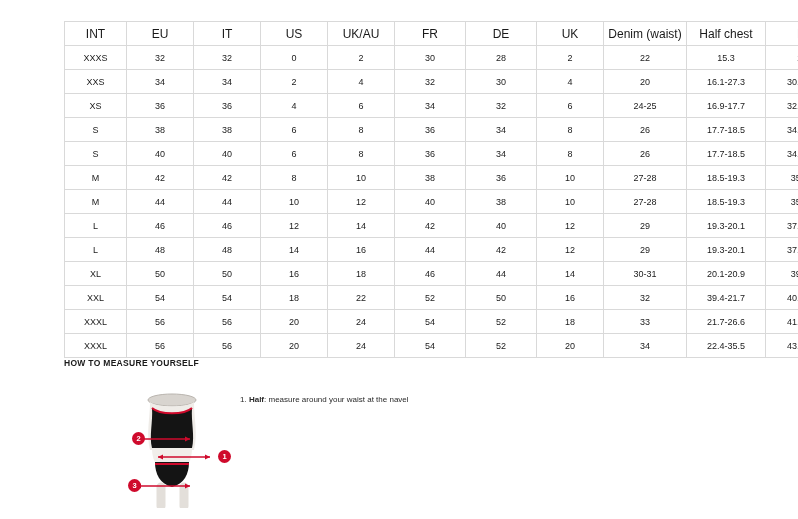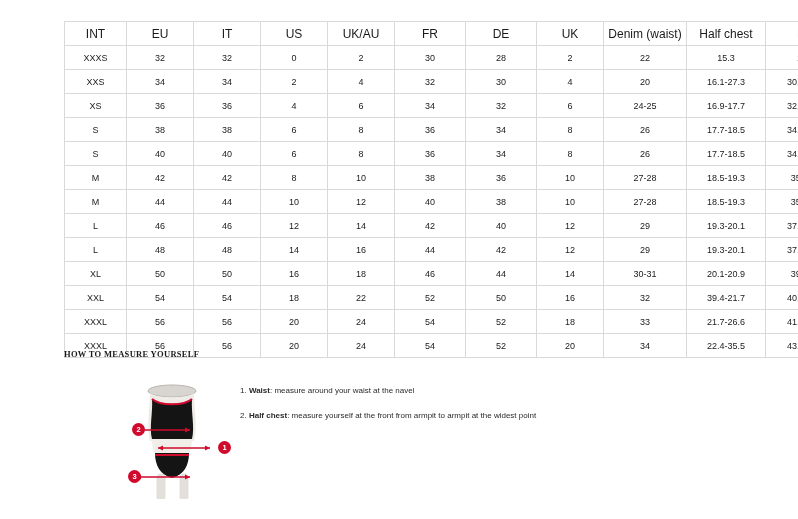--- a/index.html
+++ b/index.html
@@ -72,22 +72,21 @@
     position: absolute;
     left: 64px;
     top: 348px;
     width: 670px;
   }
   .measure-title {
     font-size: 8.5px;
     font-weight: bold;
     letter-spacing: 0.3px;
     color: #1a1a1a;
-    margin: 1px 0 12px 0;
-    font-family: Liberation Serif, serif;
+    margin: 10px 0 12px 0;
   }
   .measure-body {
     position: relative;
     display: block;
   }
   .figure-box {
     position: absolute;
     left: 42px;
     top: 8px;
     width: 130px;
@@ -372,24 +371,20 @@
           <polygon points="84,98 79,95.6 79,100.4" fill="#cf0a2c"></polygon>
         </svg>
         <div class="dot dot1">1</div>
         <div class="dot dot2">2</div>
         <div class="dot dot3">3</div>
       </div>
 
       <div class="steps">
         <div class="step-line">
           <span class="step-num">1.</span>
-          <b>Waist</b><span>: measure around your waist at the navel</span>
-        </div>
-        <div class="step-line">
-          <span class="step-num">2.</span>
-          <b>Half chest</b><span>: measure yourself at the front from armpit to armpit at the widest point</span>
+          <b>Half</b><span>: measure around your waist at the navel</span>
         </div>
       </div>
 
     </div>
   </div>
 
 </div>
 
 </body></html>

